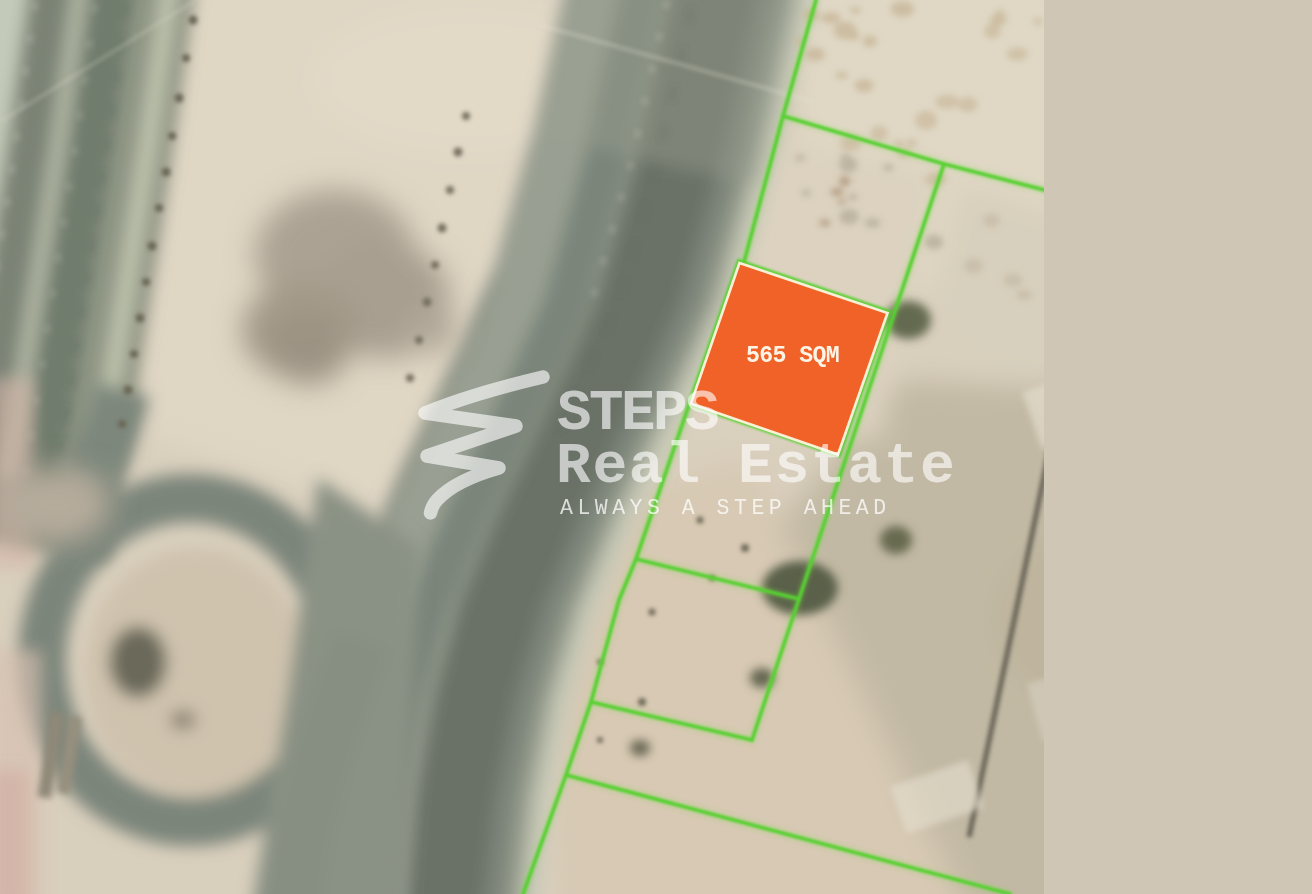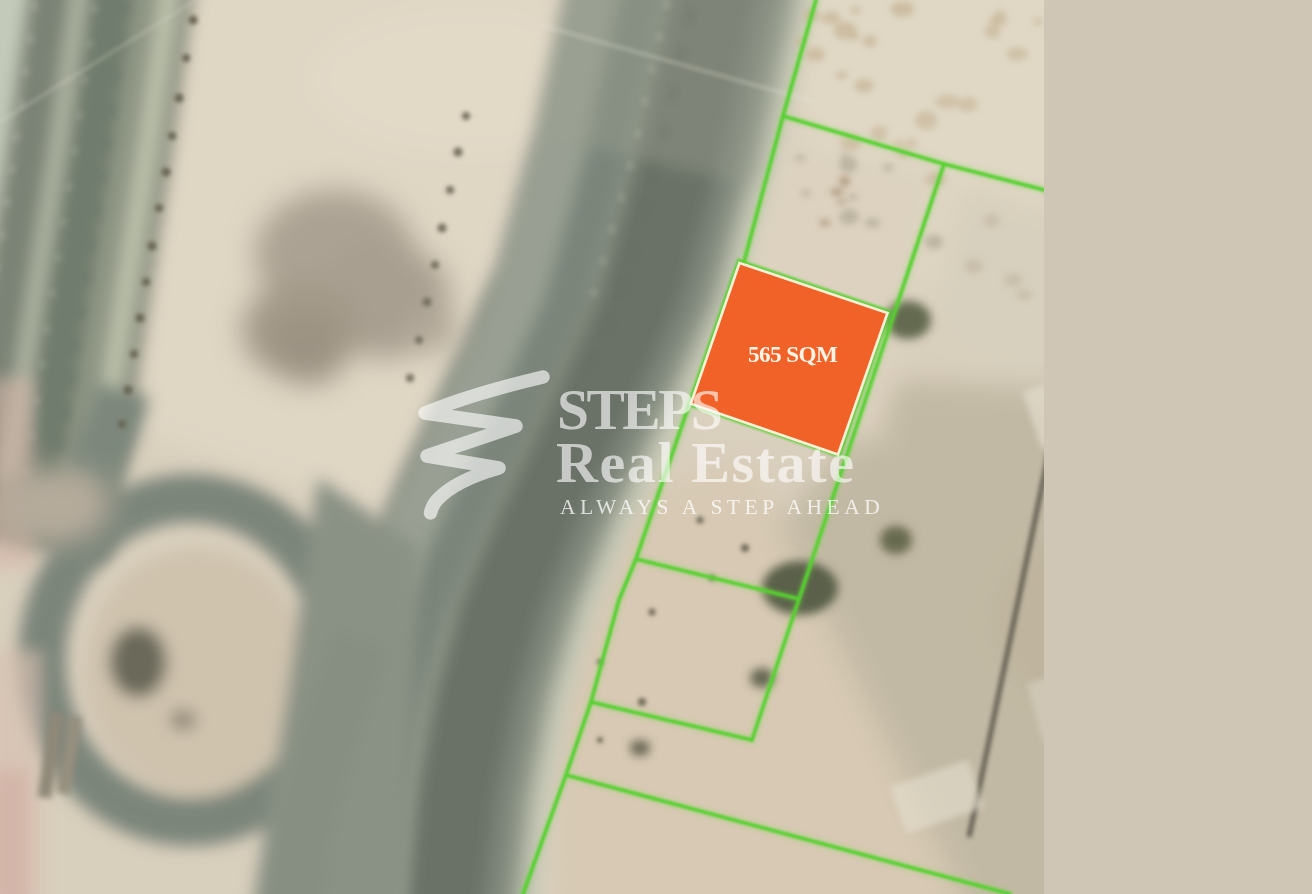--- a/index.html
+++ b/index.html
@@ -1,16 +1,16 @@
 <!DOCTYPE html>
 <html><head>
 <meta charset="utf-8">
 <style>
   html,body{margin:0;padding:0;background:#cfc6b6;}
-  .stage{position:relative;width:1044px;height:894px;overflow:hidden;font-family:Liberation Serif, serif;}
+  .stage{position:relative;width:1044px;height:894px;overflow:hidden;font-family:Liberation Mono, monospace;}
   svg{display:block;}
 </style>
 </head>
 <body>
 
 <div class="stage">
 <svg width="1312" height="894" viewBox="0 0 1312 894">
 <defs>
   <filter id="b14" x="-30%" y="-30%" width="160%" height="160%">
           <feGaussianBlur stdDeviation="14"></feGaussianBlur>

